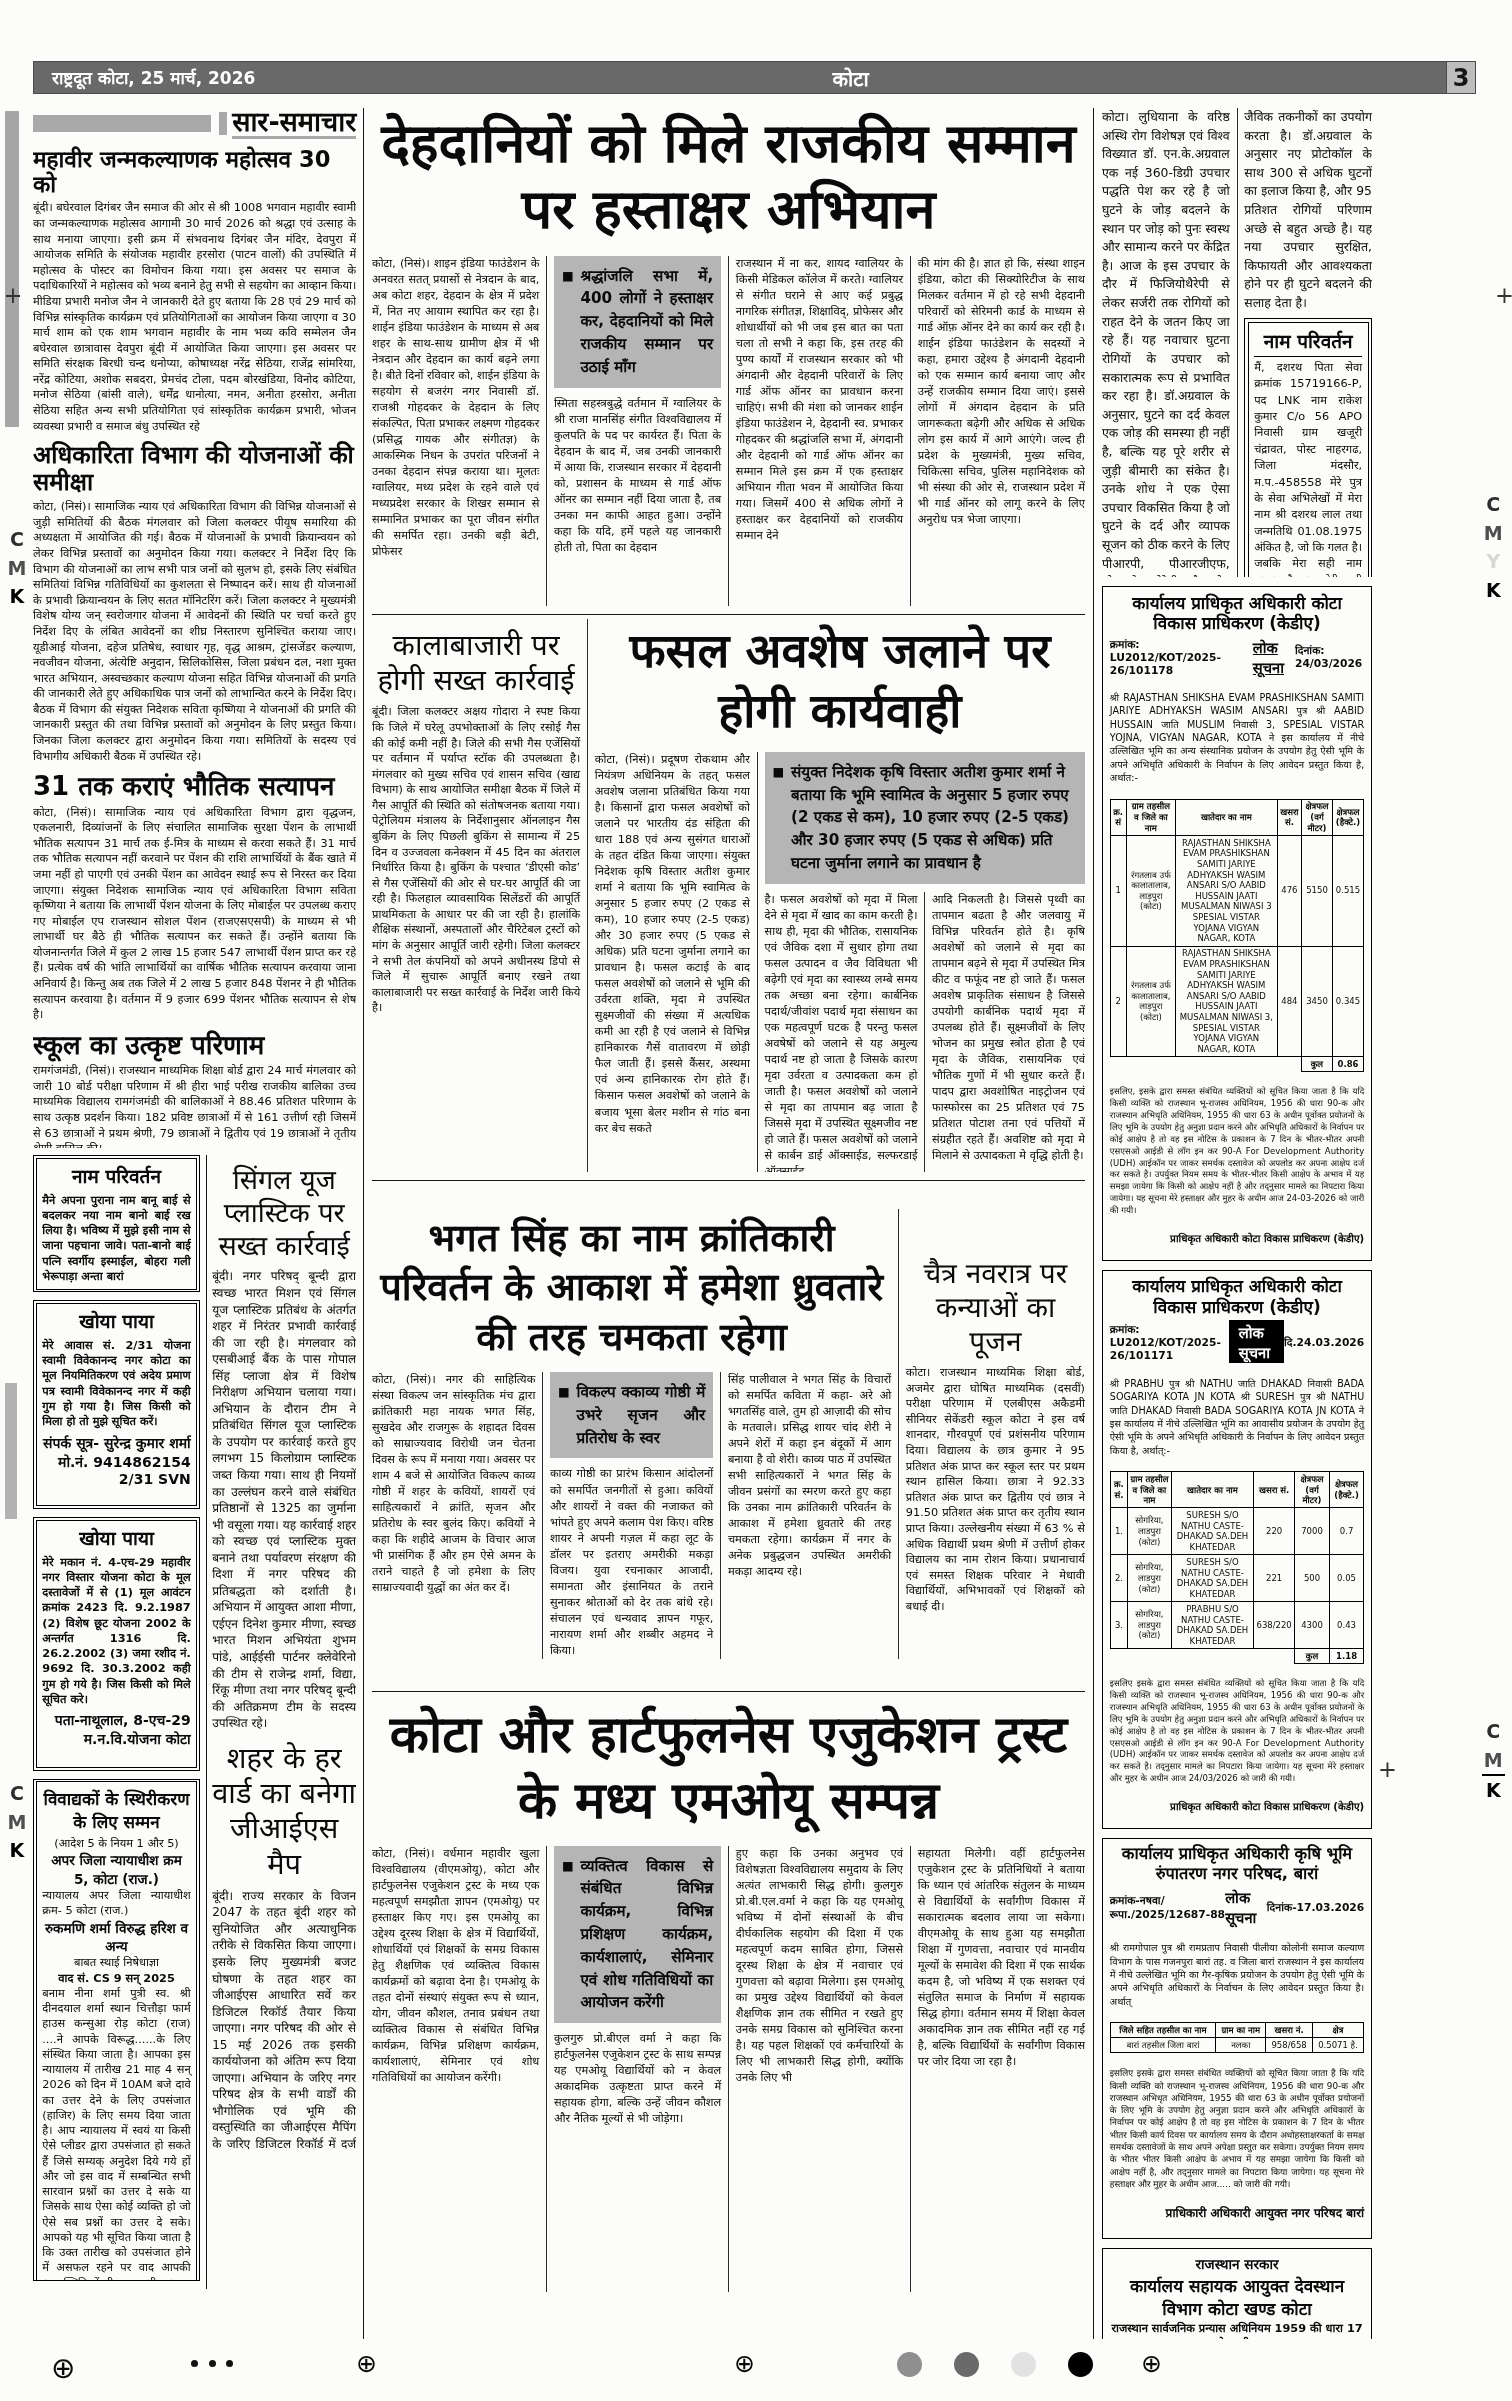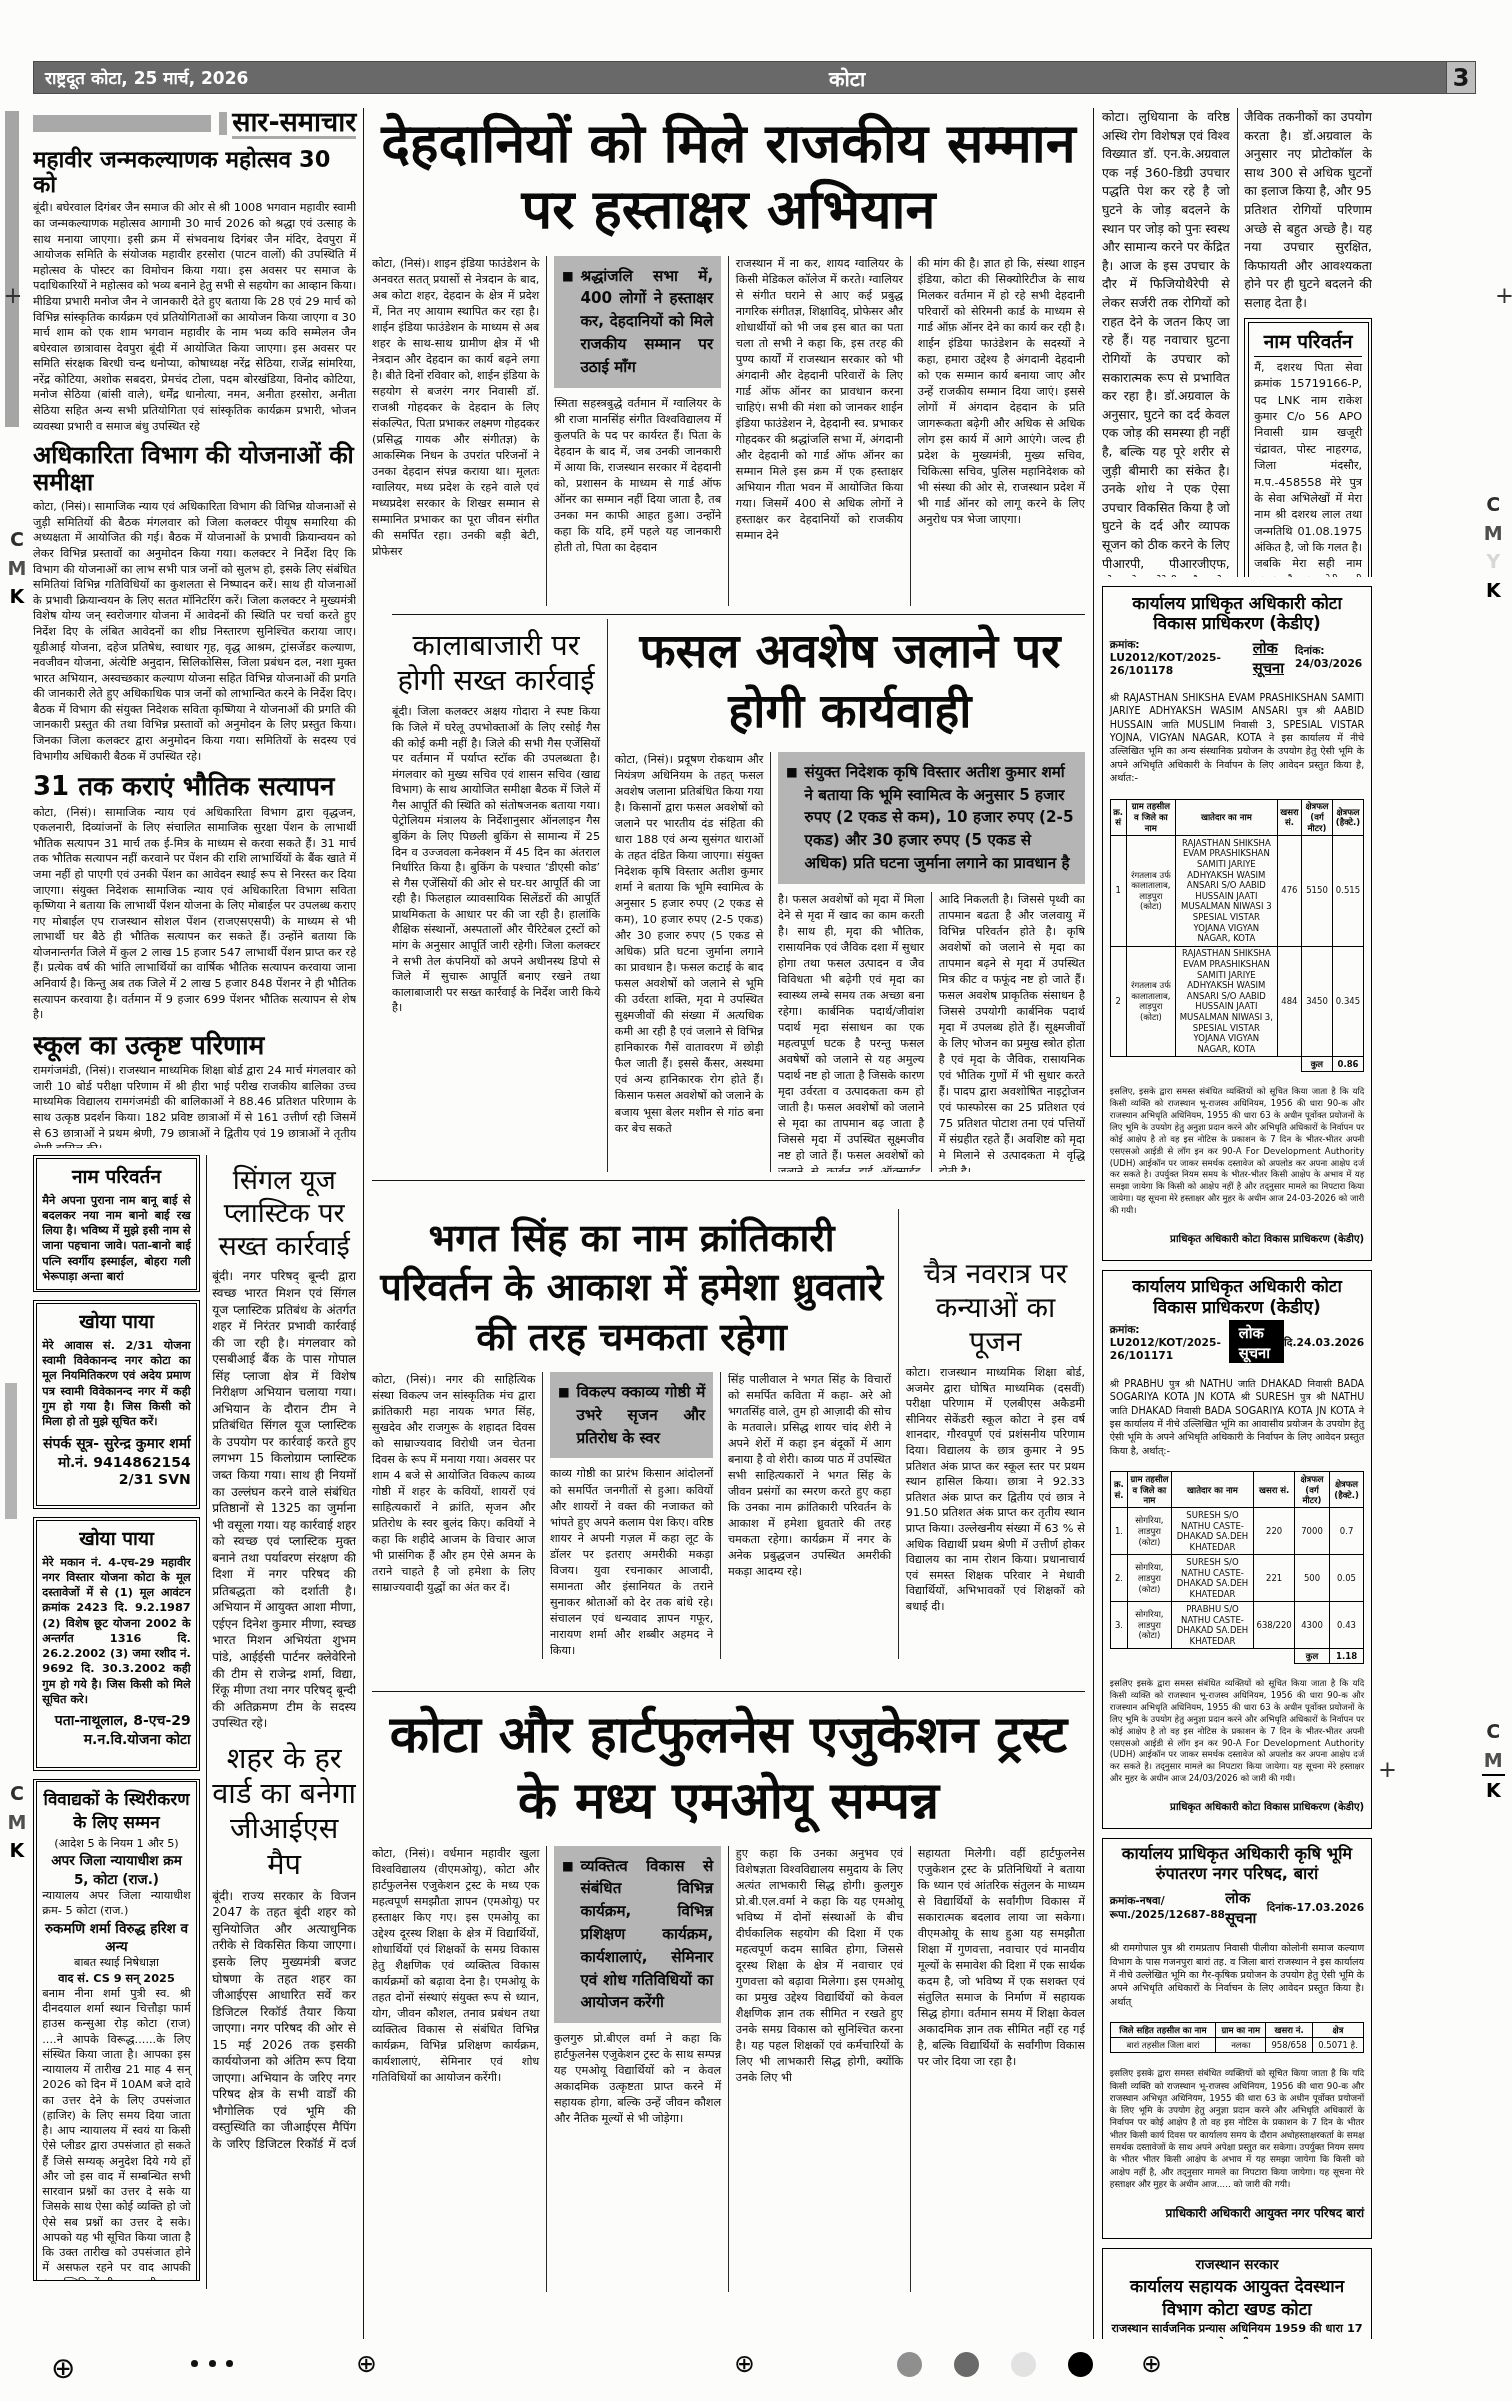--- a/index.html
+++ b/index.html
@@ -1,21 +1,21 @@
 <!DOCTYPE html>
 <html style="font-size:9px"><head>
 <meta charset="utf-8">
 <style>
   html,body{margin:0;padding:0;background:#d9d9d6;}
   .page{position:relative;width:1512px;height:2401px;background:#fcfcfa;color:#0a0a0a;
         font-family:"DejaVu Sans",sans-serif;overflow:hidden;}
   
   .masthead{position:absolute;top:61px;left:33px;right:36px;height:33px;background:#696969;
             color:#fff;display:flex;align-items:center;border:1.1px solid #4c4c4c;box-sizing:border-box;}
-  .mast-left{padding-left:11px;font-size:17px;font-weight:700;}
+  .mast-left{padding-left:18px;font-size:17px;font-weight:700;}
   .mast-center{flex:1;text-align:center;font-size:20.3px;font-weight:700;}
   .page-num{width:29px;height:100%;background:#bdbdbd;color:#161616;display:flex;align-items:center;
             justify-content:center;font-size:24px;font-weight:700;border-left:1.1px solid #4c4c4c;box-sizing:border-box;}
   
   .content{position:absolute;top:108px;left:33px;width:1447px;height:2231px;display:flex;}
   .col-left{width:331px;padding-right:6.8px;border-right:1.1px solid #161616;box-sizing:border-box;overflow:hidden;}
   .col-mid{width:730px;padding:0 8px;border-right:1.1px solid #161616;box-sizing:border-box;overflow:hidden;}
   .col-right{flex:1;padding-left:8px;box-sizing:border-box;overflow:hidden;}
   .right-inner{width:270px;}
   
@@ -190,21 +190,21 @@
           <div class="graybox">
             <span class="sq">■</span>
             <span>श्रद्धांजलि सभा में, 400 लोगों ने हस्ताक्षर कर, देहदानियों को मिले राजकीय सम्मान पर उठाई माँग</span>
           </div>
           <span>स्मिता सहस्त्रबुद्धे वर्तमान में ग्वालियर के श्री राजा मानसिंह संगीत विश्वविद्यालय में कुलपति के पद पर कार्यरत हैं। पिता के देहदान के बाद में, जब उनकी जानकारी में आया कि, राजस्थान सरकार में देहदानी को, प्रशासन के माध्यम से गार्ड ऑफ ऑनर का सम्मान नहीं दिया जाता है, तब उनका मन काफी आहत हुआ। उन्होंने कहा कि यदि, हमें पहले यह जानकारी होती तो, पिता का देहदान</span>
         </div>
         <div class="ncol">राजस्थान में ना कर, शायद ग्वालियर के किसी मेडिकल कॉलेज में करते। ग्वालियर से संगीत घराने से आए कई प्रबुद्ध नागरिक संगीतज्ञ, शिक्षाविद्, प्रोफेसर और शोधार्थीयों को भी जब इस बात का पता चला तो सभी ने कहा कि, इस तरह की पुण्य कार्यों में राजस्थान सरकार को भी अंगदानी और देहदानी परिवारों के लिए गार्ड ऑफ ऑनर का प्रावधान करना चाहिएं। सभी की मंशा को जानकर शाईन इंडिया फाउंडेशन ने, देहदानी स्व. प्रभाकर गोहदकर की श्रद्धांजलि सभा में, अंगदानी और देहदानी को गार्ड ऑफ ऑनर का सम्मान मिले इस क्रम में एक हस्ताक्षर अभियान गीता भवन में आयोजित किया गया। जिसमें 400 से अधिक लोगों ने हस्ताक्षर कर देहदानियों को राजकीय सम्मान देने</div>
         <div class="ncol">की मांग की है। ज्ञात हो कि, संस्था शाइन इंडिया, कोटा की सिक्योरिटीज के साथ मिलकर वर्तमान में हो रहे सभी देहदानी परिवारों को सेरिमनी कार्ड के माध्यम से गार्ड ऑफ़ ऑनर देने का कार्य कर रही है। शाईन इंडिया फाउंडेशन के सदस्यों ने कहा, हमारा उद्देश्य है अंगदानी देहदानी को एक सम्मान कार्य बनाया जाए और उन्हें राजकीय सम्मान दिया जाएं। इससे लोगों में अंगदान देहदान के प्रति जागरूकता बढ़ेगी और अधिक से अधिक लोग इस कार्य में आगे आएंगे। जल्द ही प्रदेश के मुख्यमंत्री, मुख्य सचिव, चिकित्सा सचिव, पुलिस महानिदेशक को भी संस्था की ओर से, राजस्थान प्रदेश में भी गार्ड ऑनर को लागू करने के लिए अनुरोध पत्र भेजा जाएगा।</div>
       </div>
 
-      <div class="band band2 clip" style="height:553px;margin-left:20px;">
+      <div class="band band2 clip" style="height:553px;">
         <div class="kala">
           <h2 class="light-head" style="font-size:29px;">कालाबाजारी पर होगी सख्त कार्रवाई</h2>
           <p class="body">बूंदी। जिला कलक्टर अक्षय गोदारा ने स्पष्ट किया कि जिले में घरेलू उपभोक्ताओं के लिए रसोई गैस की कोई कमी नहीं है। जिले की सभी गैस एजेंसियों पर वर्तमान में पर्याप्त स्टॉक की उपलब्धता है। मंगलवार को मुख्य सचिव एवं शासन सचिव (खाद्य विभाग) के साथ आयोजित समीक्षा बैठक में जिले में गैस आपूर्ति की स्थिति को संतोषजनक बताया गया। पेट्रोलियम मंत्रालय के निर्देशानुसार ऑनलाइन गैस बुकिंग के लिए पिछली बुकिंग से सामान्य में 25 दिन व उज्जवला कनेक्शन में 45 दिन का अंतराल निर्धारित किया है। बुकिंग के पश्चात ‘डीएसी कोड’ से गैस एजेंसियों की ओर से घर-घर आपूर्ति की जा रही है। फिलहाल व्यावसायिक सिलेंडरों की आपूर्ति प्राथमिकता के आधार पर की जा रही है। हालांकि शैक्षिक संस्थानों, अस्पतालों और चैरिटेबल ट्रस्टों को मांग के अनुसार आपूर्ति जारी रहेगी। जिला कलक्टर ने सभी तेल कंपनियों को अपने अधीनस्थ डिपो से जिले में सुचारू आपूर्ति बनाए रखने तथा कालाबाजारी पर सख्त कार्रवाई के निर्देश जारी किये है।</p>
         </div>
         <div class="fasal">
           <h1 class="fasal-head">फसल अवशेष जलाने पर होगी कार्यवाही</h1>
           <div class="bcols">
             <div class="ncol" style="flex:0.92;">कोटा, (निसं)। प्रदूषण रोकथाम और नियंत्रण अधिनियम के तहत् फसल अवशेष जलाना प्रतिबंधित किया गया है। किसानों द्वारा फसल अवशेषों को जलाने पर भारतीय दंड संहिता की धारा 188 एवं अन्य सुसंगत धाराओं के तहत दंडित किया जाएगा। संयुक्त निदेशक कृषि विस्तार अतीश कुमार शर्मा ने बताया कि भूमि स्वामित्व के अनुसार 5 हजार रुपए (2 एकड से कम), 10 हजार रुपए (2-5 एकड) और 30 हजार रुपए (5 एकड से अधिक) प्रति घटना जुर्माना लगाने का प्रावधान है। फसल कटाई के बाद फसल अवशेषों को जलाने से भूमि की उर्वरता शक्ति, मृदा मे उपस्थित सुक्ष्मजीवों की संख्या में अत्यधिक कमी आ रही है एवं जलाने से विभिन्न हानिकारक गैसें वातावरण में छोड़ी फैल जाती हैं। इससे कैंसर, अस्थमा एवं अन्य हानिकारक रोग होते हैं। किसान फसल अवशेषों को जलाने के बजाय भूसा बेलर मशीन से गांठ बना कर बेच सकते</div>
             <div class="half" style="flex:1.9;padding-left:6.8px;">
               <div class="graybox">

